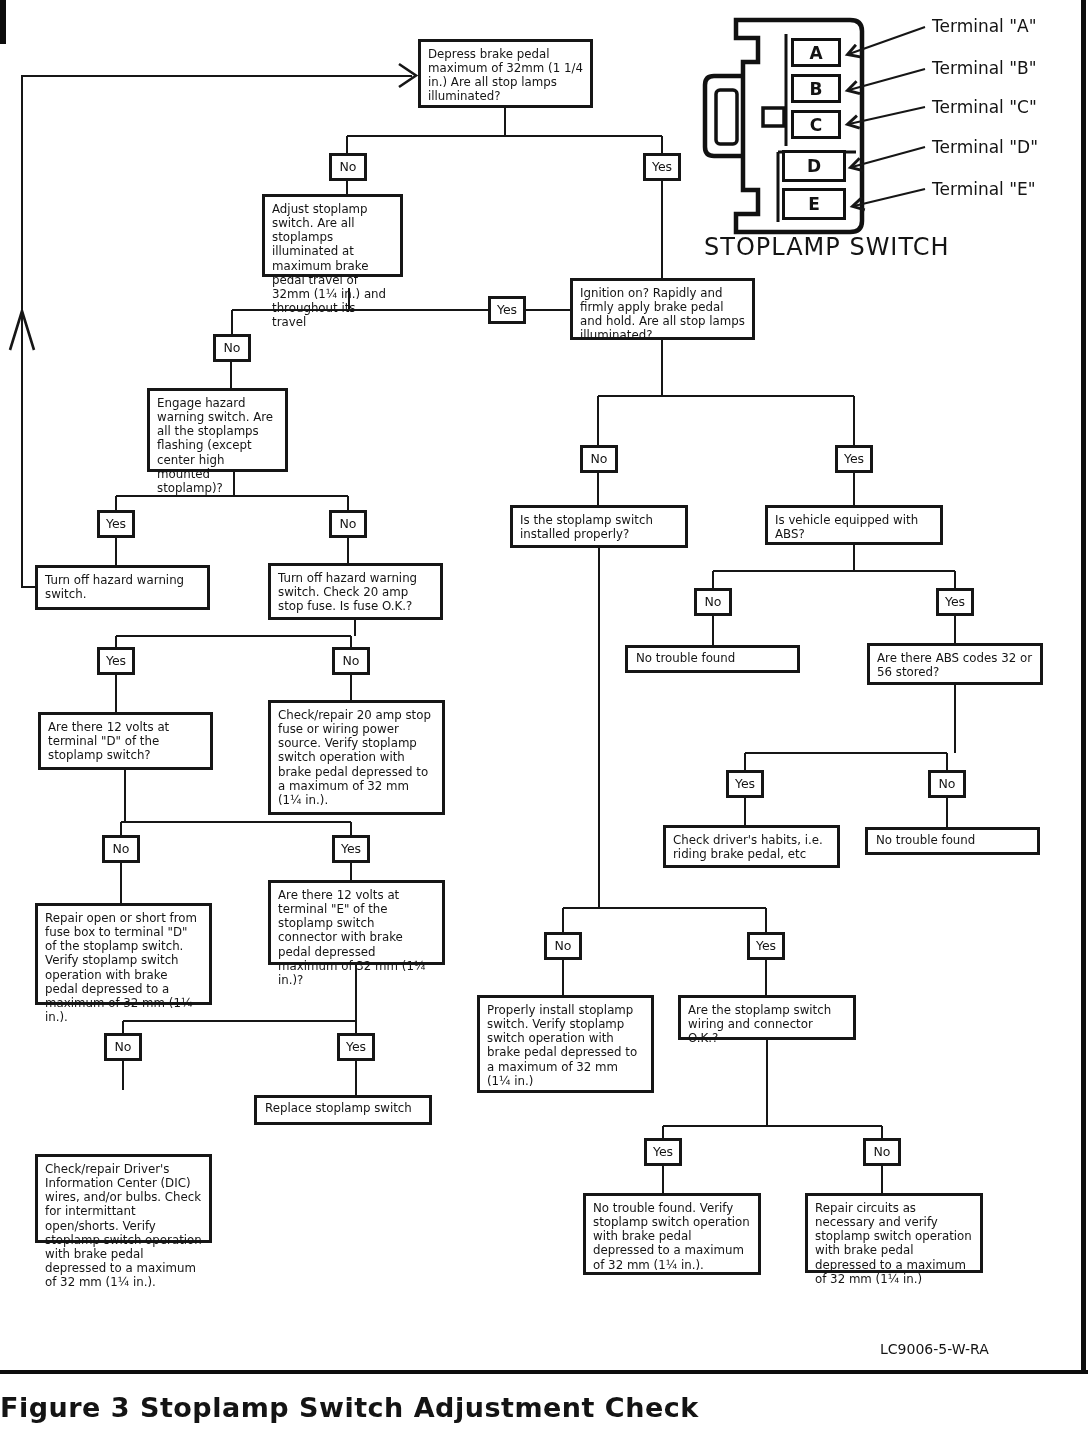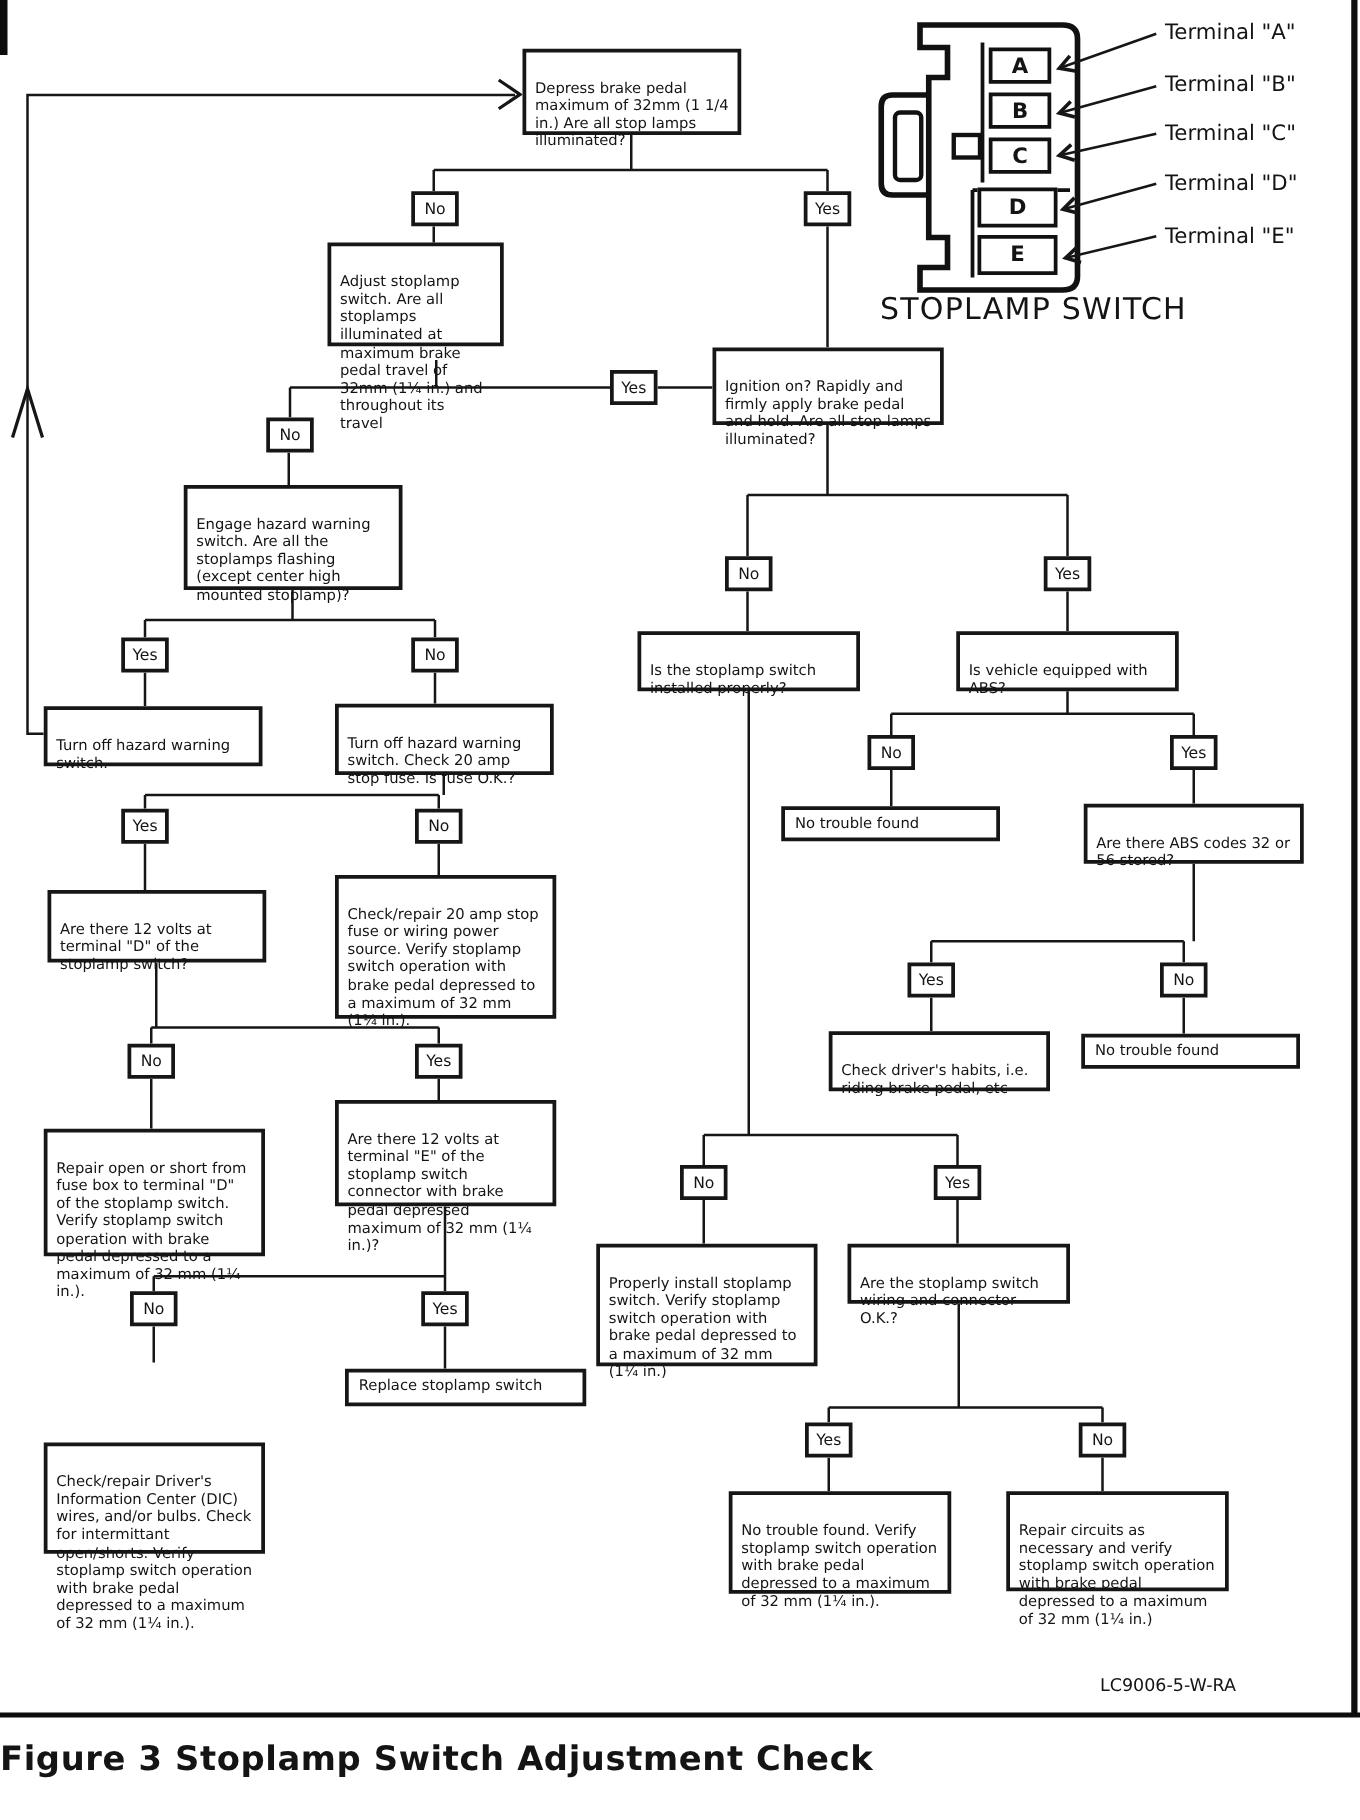--- a/index.html
+++ b/index.html
@@ -3,21 +3,21 @@
 <meta charset="utf-8">
 <style>
   html,body{margin:0;padding:0;background:#e8e8e4;}
   .page{
     position:relative;width:1088px;height:1456px;background:#ffffff;
     font-family:"DejaVu Sans",sans-serif;color:#141414;overflow:hidden;margin:0 auto;
   }
   svg.layer{position:absolute;left:0;top:0;z-index:0;}
   .node{
     position:absolute;box-sizing:border-box;background:#fff;border:3px solid #161616;
-    font-size:11.8px;line-height:1.2;color:#141414;padding:21px 7px;z-index:2;
+    font-size:11.8px;line-height:1.2;color:#141414;padding:5px 7px;z-index:2;
   }
   .small{padding:3px 8px;}
   .blabel{
     position:absolute;box-sizing:border-box;background:#fff;border:3px solid #161616;
     width:38px;height:28px;font-size:12.5px;line-height:22px;text-align:center;z-index:2;
   }
   .tbox{
     position:absolute;box-sizing:border-box;background:#fff;border:3px solid #111;
     display:flex;align-items:center;justify-content:center;
     font-size:17px;font-weight:bold;z-index:2;
@@ -93,29 +93,29 @@
     </g>
   </svg>
 
   <div class="nub"></div>
   <div class="rule-right"></div>
   <div class="rule-bottom"></div>
 
   <div class="node" style="left:418px;top:39px;width:175px;height:69px">Depress brake pedal maximum of 32mm (1 1/4 in.) Are all stop lamps illuminated?</div>
   <div class="node" style="left:262px;top:194px;width:141px;height:83px">Adjust stoplamp switch. Are all stoplamps illuminated at maximum brake pedal travel of 32mm (1¼ in.) and throughout its travel</div>
   <div class="node" style="left:570px;top:278px;width:185px;height:62px">Ignition on? Rapidly and firmly apply brake pedal and hold. Are all stop lamps illuminated?</div>
-  <div class="node" style="left:147px;top:388px;width:175px;height:84px">Engage hazard warning switch. Are all the stoplamps flashing (except center high mounted stoplamp)?</div>
+  <div class="node" style="left:147px;top:388px;width:141px;height:84px">Engage hazard warning switch. Are all the stoplamps flashing (except center high mounted stoplamp)?</div>
   <div class="node" style="left:35px;top:565px;width:175px;height:45px">Turn off hazard warning switch.</div>
   <div class="node" style="left:268px;top:563px;width:175px;height:57px">Turn off hazard warning switch. Check 20 amp stop fuse. Is fuse O.K.?</div>
   <div class="node" style="left:38px;top:712px;width:175px;height:58px">Are there 12 volts at terminal "D" of the stoplamp switch?</div>
   <div class="node" style="left:268px;top:700px;width:177px;height:115px">Check/repair 20 amp stop fuse or wiring power source. Verify stoplamp switch operation with brake pedal depressed to a maximum of 32 mm (1¼ in.).</div>
   <div class="node" style="left:35px;top:903px;width:177px;height:102px">Repair open or short from fuse box to terminal "D" of the stoplamp switch. Verify stoplamp switch operation with brake pedal depressed to a maximum of 32 mm (1¼ in.).</div>
   <div class="node" style="left:268px;top:880px;width:177px;height:85px">Are there 12 volts at terminal "E" of the stoplamp switch connector with brake pedal depressed maximum of 32 mm (1¼ in.)?</div>
   <div class="node" style="left:35px;top:1154px;width:177px;height:89px">Check/repair Driver's Information Center (DIC) wires, and/or bulbs. Check for intermittant open/shorts. Verify stoplamp switch operation with brake pedal depressed to a maximum of 32 mm (1¼ in.).</div>
-  <div class="node small" style="left:276px;top:1095px;width:193px;height:30px">Replace stoplamp switch</div>
+  <div class="node small" style="left:254px;top:1095px;width:178px;height:30px">Replace stoplamp switch</div>
   <div class="node" style="left:765px;top:505px;width:178px;height:40px">Is vehicle equipped with ABS?</div>
   <div class="node" style="left:510px;top:505px;width:178px;height:43px">Is the stoplamp switch installed properly?</div>
   <div class="node small" style="left:625px;top:645px;width:175px;height:28px">No trouble found</div>
   <div class="node" style="left:867px;top:643px;width:176px;height:42px">Are there ABS codes 32 or 56 stored?</div>
   <div class="node" style="left:663px;top:825px;width:177px;height:43px">Check driver's habits, i.e. riding brake pedal, etc</div>
   <div class="node small" style="left:865px;top:827px;width:175px;height:28px">No trouble found</div>
   <div class="node" style="left:477px;top:995px;width:177px;height:98px">Properly install stoplamp switch. Verify stoplamp switch operation with brake pedal depressed to a maximum of 32 mm (1¼ in.)</div>
   <div class="node" style="left:678px;top:995px;width:178px;height:45px">Are the stoplamp switch wiring and connector O.K.?</div>
   <div class="node" style="left:583px;top:1193px;width:178px;height:82px">No trouble found. Verify stoplamp switch operation with brake pedal depressed to a maximum of 32 mm (1¼ in.).</div>
   <div class="node" style="left:805px;top:1193px;width:178px;height:80px">Repair circuits as necessary and verify stoplamp switch operation with brake pedal depressed to a maximum of 32 mm (1¼ in.)</div>

